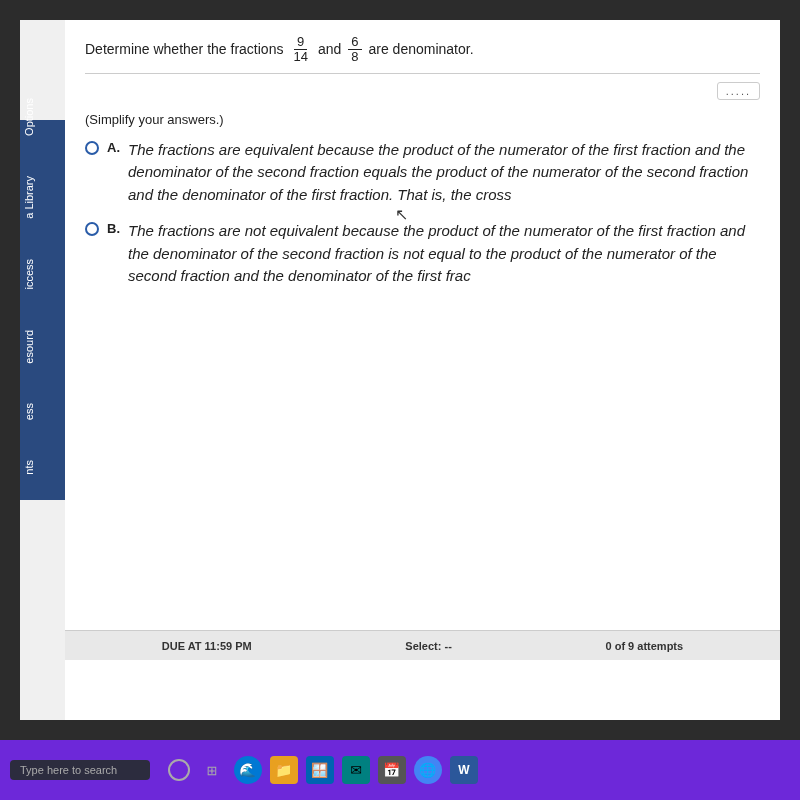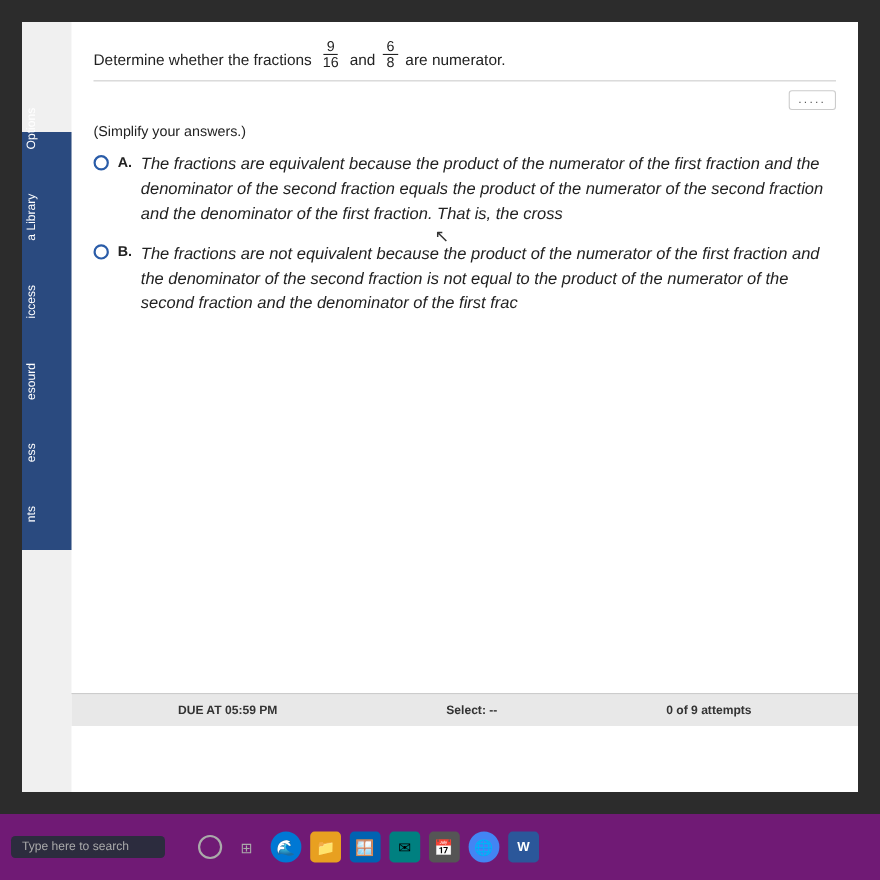--- a/index.html
+++ b/index.html
@@ -72,21 +72,21 @@
       overflow: hidden;
     }
 
     
     .question-header {
       font-size: 14px;
       color: #222;
       margin-bottom: 8px;
       line-height: 1.5;
       display: flex;
-      align-items: flex-end;
+      align-items: center;
       gap: 4px;
       flex-wrap: wrap;
     }
 
     .fraction {
       display: inline-flex;
       flex-direction: column;
       align-items: center;
       margin: 0 3px;
       line-height: 1.1;
@@ -196,25 +196,25 @@
       font-weight: bold;
     }
 
     
     .taskbar {
       position: absolute;
       bottom: 0;
       left: 0;
       width: 800px;
       height: 60px;
-      background: #701a75;
+      background: #6d28d9;
       display: flex;
       align-items: center;
       padding: 0 10px;
-      gap: 20px;
+      gap: 8px;
     }
 
     .search-box {
       display: flex;
       align-items: center;
       background: #2c2c3e;
       border-radius: 4px;
       padding: 4px 10px;
       gap: 6px;
       min-width: 140px;
@@ -280,28 +280,28 @@
       <div class="sidebar-item">ess</div>
       <div class="sidebar-item">nts</div>
     </div>
 
     <div class="main-content">
 
       <div class="question-header">
         <span>Determine whether the fractions</span>
         <span class="fraction">
           <span class="numerator">9</span>
-          <span class="denominator">16</span>
+          <span class="denominator">14</span>
         </span>
         <span>and</span>
         <span class="fraction">
           <span class="numerator">6</span>
           <span class="denominator">8</span>
         </span>
-        <span>are numerator.</span>
+        <span>are denominator.</span>
       </div>
 
       <hr class="divider-line">
 
       <div class="dots-row">
         <button class="dots-btn">.....</button>
       </div>
 
 
       <div class="simplify-note">(Simplify your answers.)</div>
@@ -314,21 +314,21 @@
 
       <div class="choice">
         <div class="radio-btn"></div>
         <span class="choice-letter">B.</span>
         <span class="choice-text">The fractions are not equivalent because the product of the numerator of the first fraction and the denominator of the second fraction is not equal to the product of the numerator of the second fraction and the denominator of the first frac</span>
       </div>
 
     </div>
 
     <div class="status-bar">
-      <span class="status-item">DUE AT 05:59 PM</span>
+      <span class="status-item">DUE AT 11:59 PM</span>
       <span class="status-item">Select: --</span>
       <span class="status-item">0 of 9 attempts</span>
     </div>
 
   </div>
 
 </div>
 
 <div class="cursor-arrow">↖</div>
 

